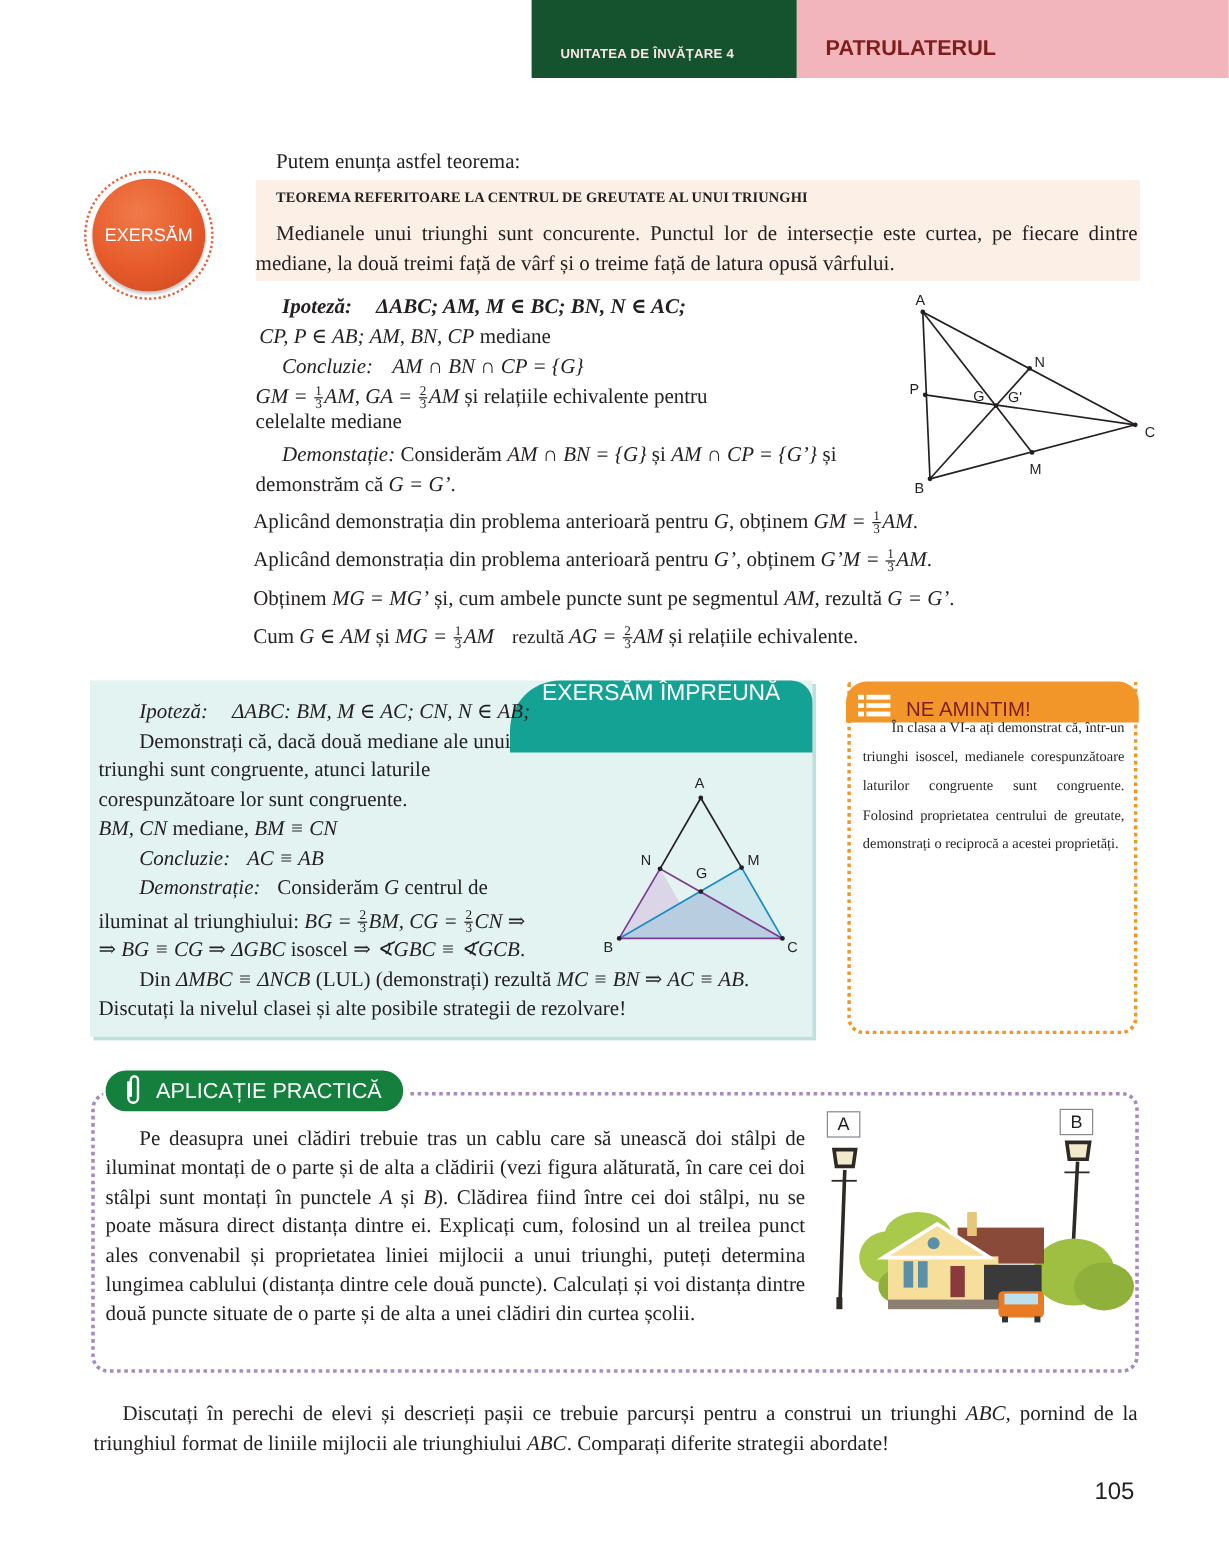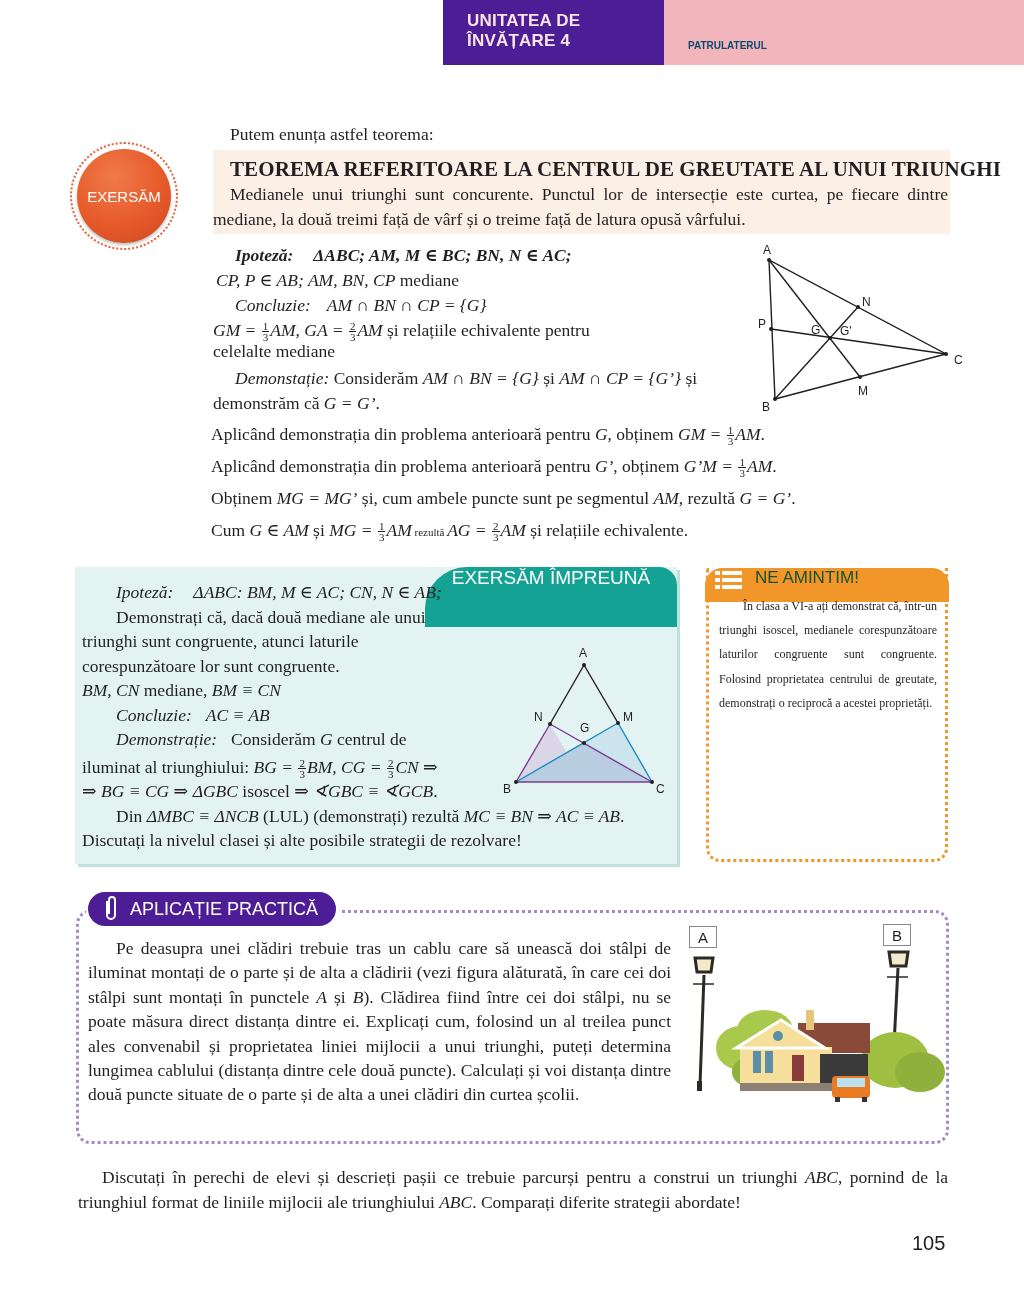--- a/index.html
+++ b/index.html
@@ -3,53 +3,53 @@
 <meta charset="utf-8">
 <style>
   html, body { margin:0; padding:0; }
   body { width:1024px; height:1298px; background:#ffffff; position:relative; overflow:hidden;
          font-family:"Liberation Serif", "DejaVu Serif", serif; color:#231f20; }
   .abs { position:absolute; }
   .sans { font-family:"Liberation Sans","DejaVu Sans",sans-serif; }
   i, .it { font-style:italic; }
 
   
-  .hdr-unit { left:443px; top:0; width:221px; height:65px; background:#4c1d95; color:#fbe3e6;
-              font-size:17px; font-weight:bold; letter-spacing:0.2px; display:flex; align-items:flex-end; padding:0 0 14px 24px; box-sizing:border-box; }
-  .hdr-chap { left:664px; top:0; width:360px; height:65px; background:#f2b5bb; color:#0c4a6e;
-              font-size:10px; font-weight:bold; display:flex; align-items:flex-end; padding:0 0 14px 24px; box-sizing:border-box; }
+  .hdr-unit { left:443px; top:0; width:221px; height:65px; background:#14532d; color:#fbe3e6;
+              font-size:11px; font-weight:bold; letter-spacing:0.2px; display:flex; align-items:flex-end; padding:0 0 14px 24px; box-sizing:border-box; }
+  .hdr-chap { left:664px; top:0; width:360px; height:65px; background:#f2b5bb; color:#7f1d1d;
+              font-size:18px; font-weight:bold; display:flex; align-items:flex-end; padding:0 0 14px 24px; box-sizing:border-box; }
 
   .txt { font-size:17.5px; line-height:25px; }
   .frac { display:inline-flex; flex-direction:column; vertical-align:middle; font-size:11px; line-height:10px; text-align:center; margin:0 1px; font-style:normal; }
   .frac span:first-child { border-bottom:1px solid #231f20; padding:0 1px; }
 
   
   .thm-box { left:213px; top:150px; width:737px; height:84px; background:#fcefe6; }
   .thm-badge-ring { left:70px; top:142px; width:108px; height:108px; border-radius:50%; border:2px dotted #e8623a; box-sizing:border-box; }
   .thm-badge { left:77px; top:149px; width:94px; height:94px; border-radius:50%;
                background:radial-gradient(circle at 40% 30%, #f07a4a 0%, #e65a2a 55%, #c9471f 100%);
                color:#fff; font-size:15px; display:flex; align-items:center; justify-content:center; box-shadow:0 2px 3px rgba(0,0,0,0.25); }
-  .thm-title { left:230px; top:157px; font-size:21px; font-weight:bold; letter-spacing:0.1px; }
+  .thm-title { left:230px; top:157px; font-size:12px; font-weight:bold; letter-spacing:0.1px; }
   .thm-body { left:213px; top:182px; width:735px; font-size:17.5px; line-height:25px; text-align:justify; }
 
   
   .ex-box { left:75px; top:567px; width:602px; height:297px; background:#e3f3f2;
             box-shadow: 3px 3px 0 #bfe1de; border-radius:0 0 0 0; }
   .ex-tab { left:425px; top:567px; width:252px; height:60px; background:#14a294; color:#ffffff;
             border-radius:42px 18px 0 0; font-size:19px; display:flex; align-items:flex-start; justify-content:center; }
   .ex-text { left:82px; top:580px; width:590px; font-size:17.5px; line-height:24.5px; }
 
   
   .rc-box { left:706px; top:568px; width:242px; height:294px; border:3px dotted #f2962a; border-top:none; border-radius:0 0 14px 14px; box-sizing:border-box; }
-  .rc-head { left:705px; top:568px; width:244px; height:34px; background:#f2962a; border-radius:17px 17px 0 0; color:#14532d; font-size:17px; display:flex; align-items:flex-start; }
+  .rc-head { left:705px; top:568px; width:244px; height:34px; background:#f2962a; border-radius:17px 17px 0 0; color:#7f1d1d; font-size:17px; display:flex; align-items:flex-end; }
   .rc-text { left:719px; top:594px; width:218px; font-size:12px; line-height:24.2px; text-align:justify; }
 
   
   .ap-box { left:76px; top:910px; width:873px; height:234px; border:3px dotted #a78ac4; border-radius:14px; box-sizing:border-box; }
-  .ap-head { left:88px; top:892px; width:248px; height:34px; background:#4c1d95; border-radius:17px; color:#fff; font-size:18px; display:flex; align-items:center; }
+  .ap-head { left:88px; top:892px; width:248px; height:34px; background:#15803d; border-radius:17px; color:#fff; font-size:18px; display:flex; align-items:center; }
   .ap-text { left:88px; top:936px; width:583px; font-size:17.5px; line-height:24.4px; text-align:justify; }
 
   .footer-text { left:78px; top:1165px; width:870px; font-size:17.5px; line-height:25px; text-align:justify; }
   .page-num { left:912px; top:1232px; font-size:20px; }
   .label-box { border:1px solid #888; background:#fff; font-size:15px; width:26px; height:20px; display:flex; align-items:center; justify-content:center; }
 </style>
 </head>
 <body>
 
 <div class="abs hdr-unit sans">
@@ -91,21 +91,21 @@
         <span>3</span>
       </span><i>AM</i><span>.</span></div>
   <div style="height:32px;"><span>Aplicând demonstrația din problema anterioară pentru </span><i>G’</i><span>, obținem </span><i>G’M = </i><span class="frac">
         <span>1</span>
         <span>3</span>
       </span><i>AM</i><span>.</span></div>
   <div style="height:32px;"><span>Obținem </span><i>MG = MG’</i><span> și, cum ambele puncte sunt pe segmentul </span><i>AM</i><span>, rezultă </span><i>G = G’</i><span>.</span></div>
   <div><span>Cum </span><i>G ∈ AM</i><span> și </span><i>MG = </i><span class="frac">
         <span>1</span>
         <span>3</span>
-      </span><i>AM</i><span style="font-size:11px;"> rezultă </span><i>AG = </i><span class="frac">
+      </span><i>AM</i><span style="font-size:16px;margin-left:11px;"> rezultă </span><i>AG = </i><span class="frac">
         <span>2</span>
         <span>3</span>
       </span><i>AM</i><span> și relațiile echivalente.</span></div>
 </div>
 
 <svg class="abs" style="left:740px; top:235px;" width="240" height="180">
   <g stroke="#231f20" stroke-width="1.4" fill="none">
     <polygon points="29,25 35,164 206,119"></polygon>
     <line x1="29" y1="25" x2="120" y2="142"></line>
     <line x1="35" y1="164" x2="118" y2="72"></line>

